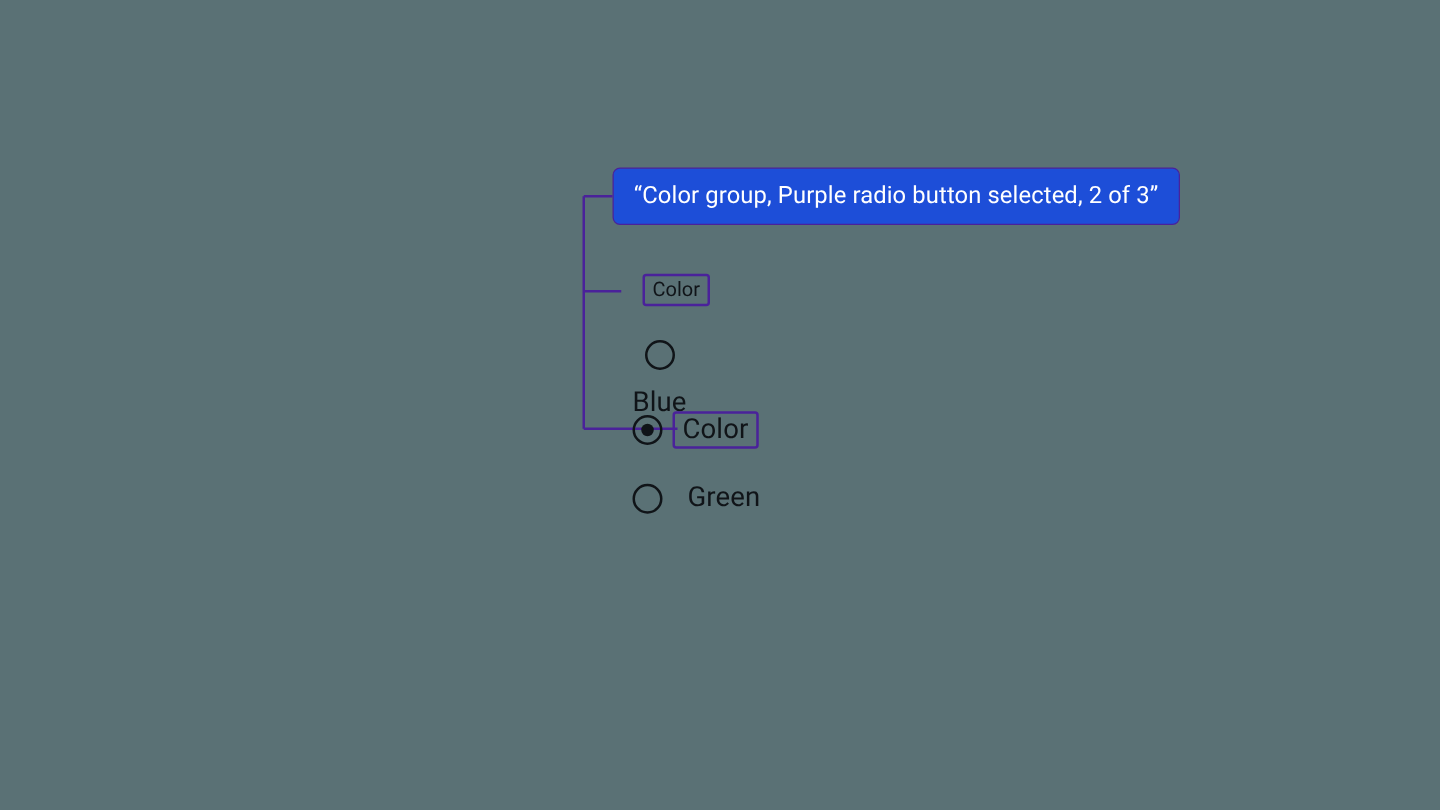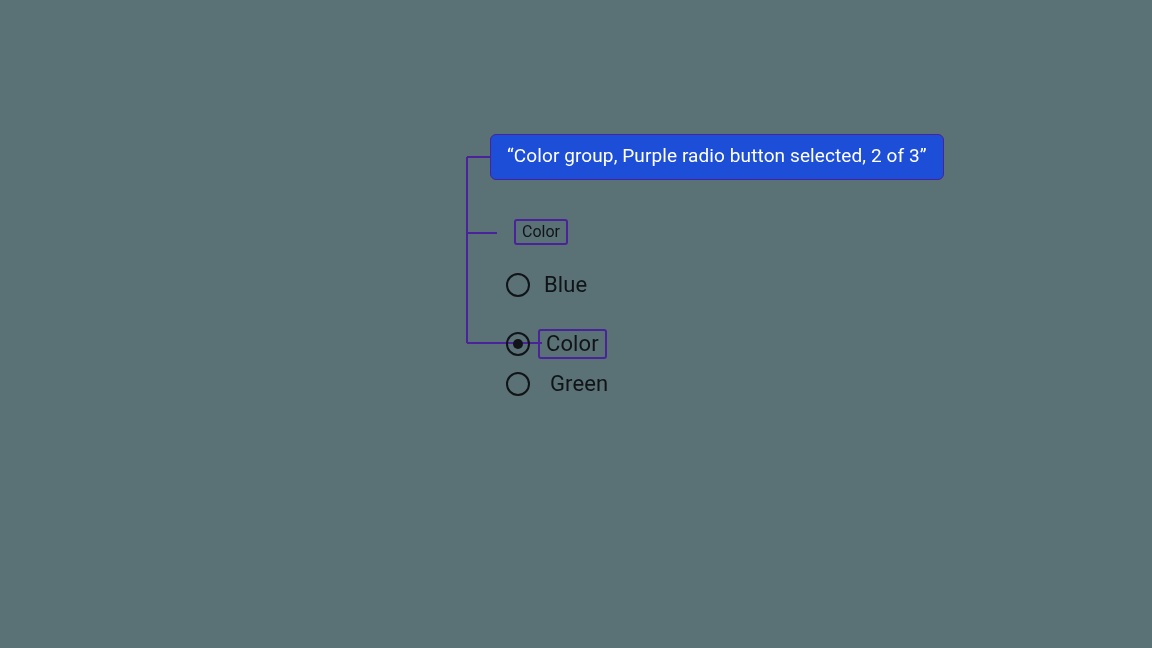--- a/index.html
+++ b/index.html
@@ -70,23 +70,23 @@
     font-size: 22px;
     line-height: 1.15;
     letter-spacing: 0.1px;
   }
   .selected-box {
     border: 2px solid #4a229a;
     border-radius: 3px;
     padding: 0 6px 1px 6px;
     margin-left: -6px;
   }
-  .row-blue   { left: 506px; top: 272px; }
+  .row-blue   { left: 506px; top: 272px; flex-direction: column; }
   .row-purple { left: 506px; top: 329px; }
-  .row-green  { left: 506px; top: 371px; gap: 20px; }
+  .row-green  { left: 506px; top: 386px; gap: 20px; }
   .connectors {
     position: absolute;
     left: 0;
     top: 0;
     width: 1152px;
     height: 648px;
     pointer-events: none;
   }
   .connectors line {
     stroke: #4a229a;

